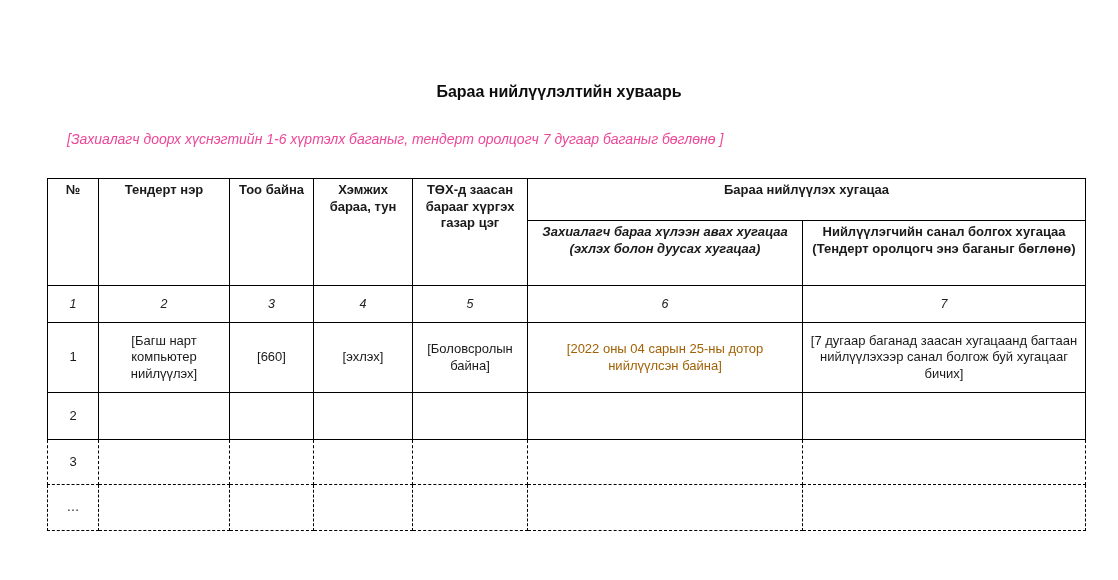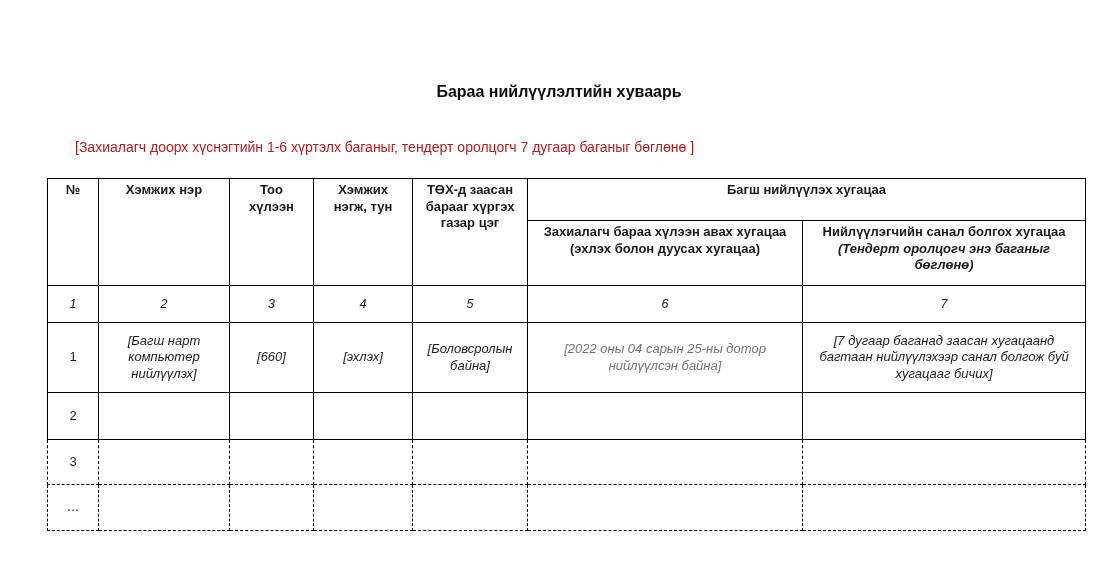--- a/index.html
+++ b/index.html
@@ -10,22 +10,22 @@
     font-family:"Liberation Sans",sans-serif;
     color:#111;
     overflow:hidden;
   }
   .title{
     position:absolute;top:83px;left:0;width:1118px;
     margin:0;text-align:center;
     font-size:16px;font-weight:bold;color:#0d0d0d;
   }
   .note{
-    position:absolute;top:127px;left:63px;margin:12px;
-    font-size:14px;color:#b91c1c;
+    position:absolute;top:127px;left:63px;margin:4px;
+    font-size:14px;font-style:italic;color:#ec4899;
   }
   table.sched{
     position:absolute;left:47px;top:178px;
     width:1038px;
     border-collapse:collapse;table-layout:fixed;
     font-size:13px;line-height:1.28;color:#1a1a1a;
   }
   table.sched td{
     border:1px solid #000;
     padding:2px 6px;
@@ -42,25 +42,25 @@
   tr.h-hdr2{height:65px;}
   tr.h-num{height:37px;}
   tr.h-r1{height:70px;}
   tr.h-r2{height:47px;}
   tr.h-r3{height:45px;}
   tr.h-r4{height:46px;}
   tr.numrow td{
     font-style:italic;font-size:12.5px;color:#222;
   }
   tr.dashed td{border-style:dashed;}
-  .it{font-style:italic;}
-  .red{color:#737373;}
+  .it{}
+  .red{color:#a16207;}
   .block{display:block;}
   .nowrap{white-space:nowrap;}
-  .pad4{padding-left:4px;padding-right:4px;}
+  .pad4{padding-left:4px;padding-right:4px;font-style:italic;}
   .pad18{padding-left:18px;padding-right:18px;}
   .pad20{padding-left:20px;padding-right:20px;}
 </style>
 </head>
 <body>
 
 <div class="page">
 
   <h1 class="title">Бараа нийлүүлэлтийн хуваарь</h1>
 
@@ -73,25 +73,25 @@
       <col style="width:84px">
       <col style="width:99px">
       <col style="width:115px">
       <col style="width:275px">
       <col style="width:283px">
     </colgroup>
 
     <tbody>
         <tr class="hdr h-hdr1">
       <td rowspan="2">№</td>
-      <td rowspan="2">Хэмжих нэр</td>
-      <td rowspan="2">Тоо хүлээн</td>
-      <td rowspan="2">Хэмжих нэгж, тун</td>
+      <td rowspan="2">Тендерт нэр</td>
+      <td rowspan="2">Тоо байна</td>
+      <td rowspan="2">Хэмжих бараа, тун</td>
       <td rowspan="2">ТӨХ-д заасан барааг хүргэх газар цэг</td>
-      <td colspan="2">Багш нийлүүлэх хугацаа</td>
+      <td colspan="2">Бараа нийлүүлэх хугацаа</td>
     </tr>
 
     <tr class="hdr h-hdr2">
       <td class="pad4">Захиалагч бараа хүлээн авах хугацаа (эхлэх болон дуусах хугацаа)</td>
       <td class="pad20">
         <span class="block nowrap">Нийлүүлэгчийн санал болгох хугацаа</span>
         <span class="block it">(Тендерт оролцогч энэ баганыг бөглөнө)</span>
       </td>
     </tr>
 

